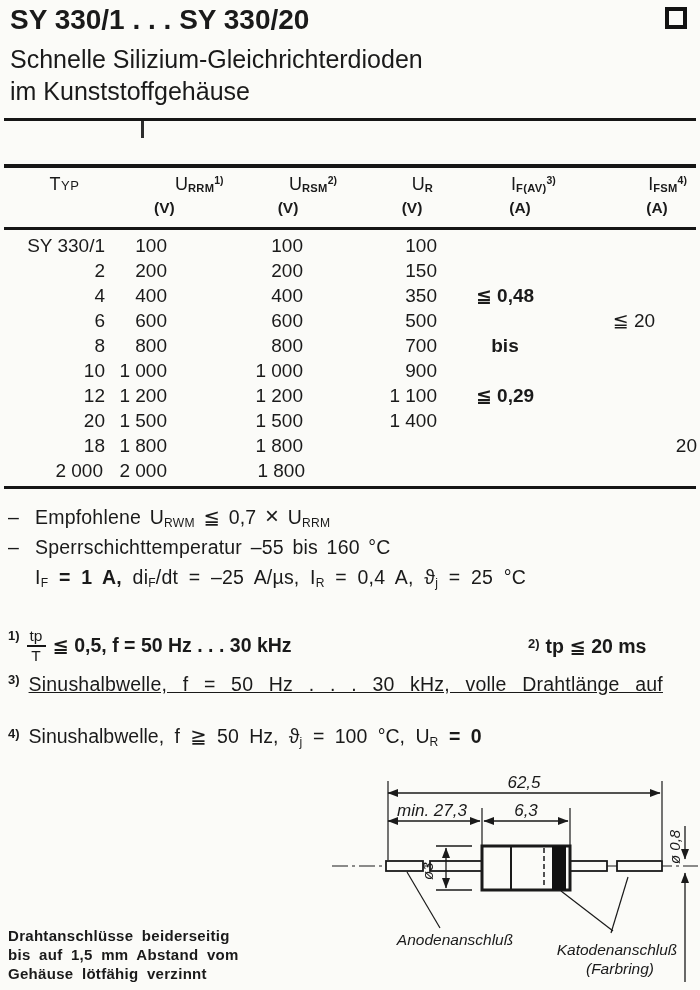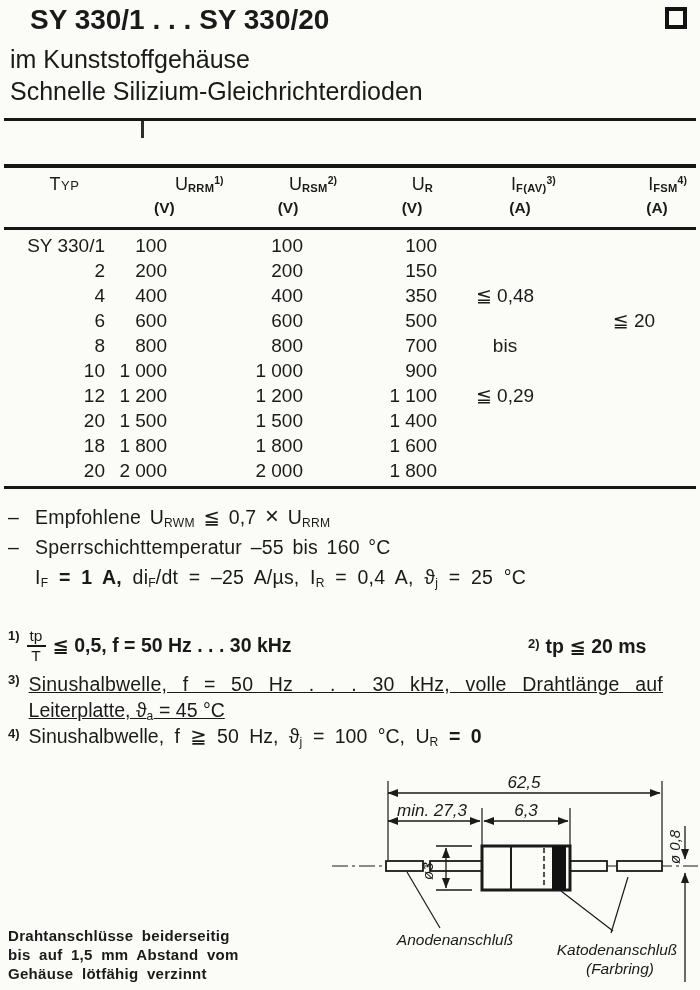--- a/index.html
+++ b/index.html
@@ -8,21 +8,21 @@
     color:#1a1a1a;font-family:"Liberation Sans","DejaVu Sans",sans-serif;
     overflow:hidden;
   }
   .b{font-weight:bold;}
   .x{font-size:1.22em;line-height:1;}
   .dash{display:inline-block;width:27px;}
   sub{font-size:62%;vertical-align:-0.22em;letter-spacing:.3px;line-height:0;}
   sup{font-size:62%;vertical-align:.55em;line-height:0;}
 
   
-  .title{position:absolute;left:10px;top:4px;font-size:28px;font-weight:bold;white-space:nowrap;margin-left:20px;}
+  .title{position:absolute;left:10px;top:4px;font-size:28px;font-weight:bold;white-space:nowrap;}
   .corner{position:absolute;left:665px;top:7px;width:14px;height:14px;border:4px solid #121212;}
   .subtitle{position:absolute;left:10px;top:43px;font-size:25px;line-height:32px;font-weight:500;}
 
   .rule{position:absolute;left:4px;width:692px;background:#161616;}
   #rule1{top:118px;height:3px;}
   #rule2{top:164px;height:4px;}
   #rule3{top:227px;height:3px;}
   #rule4{top:486px;height:3px;}
   .artifact{position:absolute;left:141px;top:121px;width:3px;height:17px;background:#2d2d2d;}
 
@@ -40,21 +40,21 @@
   .smallcaps{font-variant:small-caps;letter-spacing:.5px;}
   .hp1{padding-left:0;}  .hp2{padding-left:46px;} .hp3{padding-left:96px;}
   .hp4{padding-left:76px;} .hp5{padding-left:50px;} .hp6{padding-left:64px;}
 
   .tbody{top:233px;grid-auto-rows:25px;font-size:19px;line-height:25px;font-weight:500;}
   .td{white-space:nowrap;}
   .c1{text-align:right;padding-right:3px;}
   .c2{text-align:right;padding-right:5px;}
   .c3{text-align:right;padding-right:5px;}
   .c4{text-align:right;padding-right:3px;}
-  .c5{text-align:center;padding-left:20px;}
+  .c5{text-align:center;padding-left:20px;font-weight:bold;}
   .c6{text-align:center;padding-left:18px;}
 
   
   .notes{position:absolute;left:8px;top:502px;width:688px;font-size:19.5px;word-spacing:3px;letter-spacing:.2px;}
   .note{height:30px;line-height:30px;white-space:nowrap;}
   .note-indent{padding-left:27px;word-spacing:5px;}
 
   
   .fmark{font-size:13px;line-height:1;align-self:flex-start;margin-top:2px;font-weight:bold;}
   #f1{position:absolute;left:8px;top:627px;display:flex;align-items:center;gap:7px;
@@ -79,22 +79,22 @@
       line-height:19px;letter-spacing:.3px;word-spacing:4px;white-space:nowrap;}
 </style>
 </head>
 <body>
 
 <div id="page">
 
   <div class="title">SY 330/1 . . . SY 330/20</div>
   <div class="corner"></div>
   <div class="subtitle">
+    <div>Schnelle Silizium-Gleichrichterdioden</div>
     <div>im Kunststoffgehäuse</div>
-    <div>Schnelle Silizium-Gleichrichterdioden</div>
   </div>
 
   <div class="rule" id="rule1"></div>
   <div class="artifact"></div>
   <div class="rule" id="rule2"></div>
 
   <div class="thead">
     <div class="th hp1">
       <div class="sym"><span class="smallcaps">Typ</span></div>
       <div class="unit"></div>
@@ -168,21 +168,20 @@
       <div class="td c6"></div>
     <div class="td c1">20</div>
       <div class="td c2">1 500</div>
       <div class="td c3">1 500</div>
       <div class="td c4">1 400</div>
       <div class="td c5"></div>
       <div class="td c6"></div>
     <div class="td c1">18</div>
       <div class="td c2">1 800</div>
       <div class="td c3">1 800</div>
-      <div class="td c4">1 600</div>
       <div class="td c5"></div>
       <div class="td c6"></div>
     <div class="td c1">20</div>
       <div class="td c2">2 000</div>
       <div class="td c3">2 000</div>
       <div class="td c4">1 800</div>
       <div class="td c5"></div>
       <div class="td c6"></div>
   </div>
 
@@ -205,21 +204,20 @@
 
   <div id="f2">
     <span class="fmark">2)</span>
     <span>tp ≦ 20 ms</span>
   </div>
 
   <div id="f3">
     <span class="fmark">3)</span>
     <div class="lines">
       <div class="f3l1">Sinushalbwelle, f = 50 Hz . . . 30 kHz, volle Drahtlänge auf</div>
-      <div class="f3l2"><span>Leiterplatte, ϑ</span><sub>a</sub><span> = 45 °C</span></div>
     </div>
   </div>
 
   <div id="f4">
     <span class="fmark">4)</span>
     <span><span>Sinushalbwelle, f ≧ 50 Hz, ϑ</span><sub>j</sub><span> = 100 °C, U</span><sub>R</sub><span class="b"> = 0</span></span>
   </div>
 
   <div class="drawing">
     <svg viewBox="0 0 370 222" width="370" height="222">

